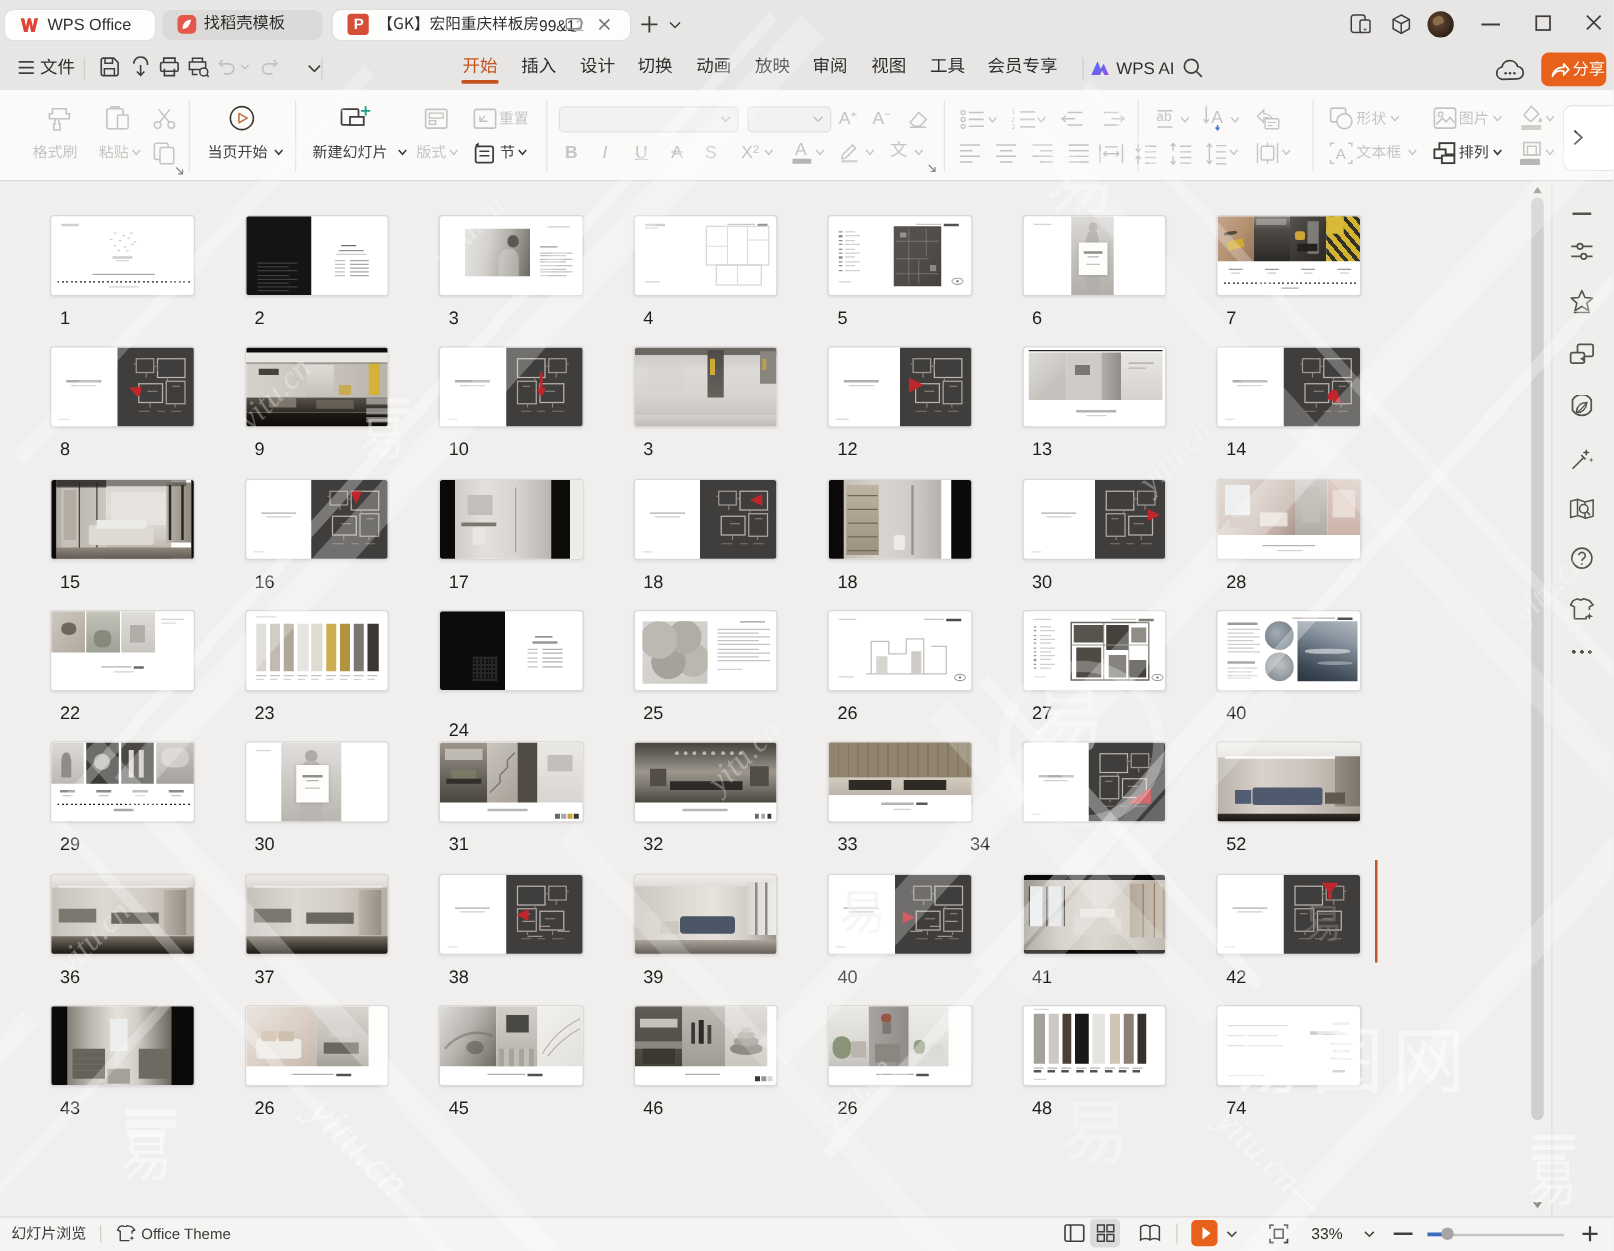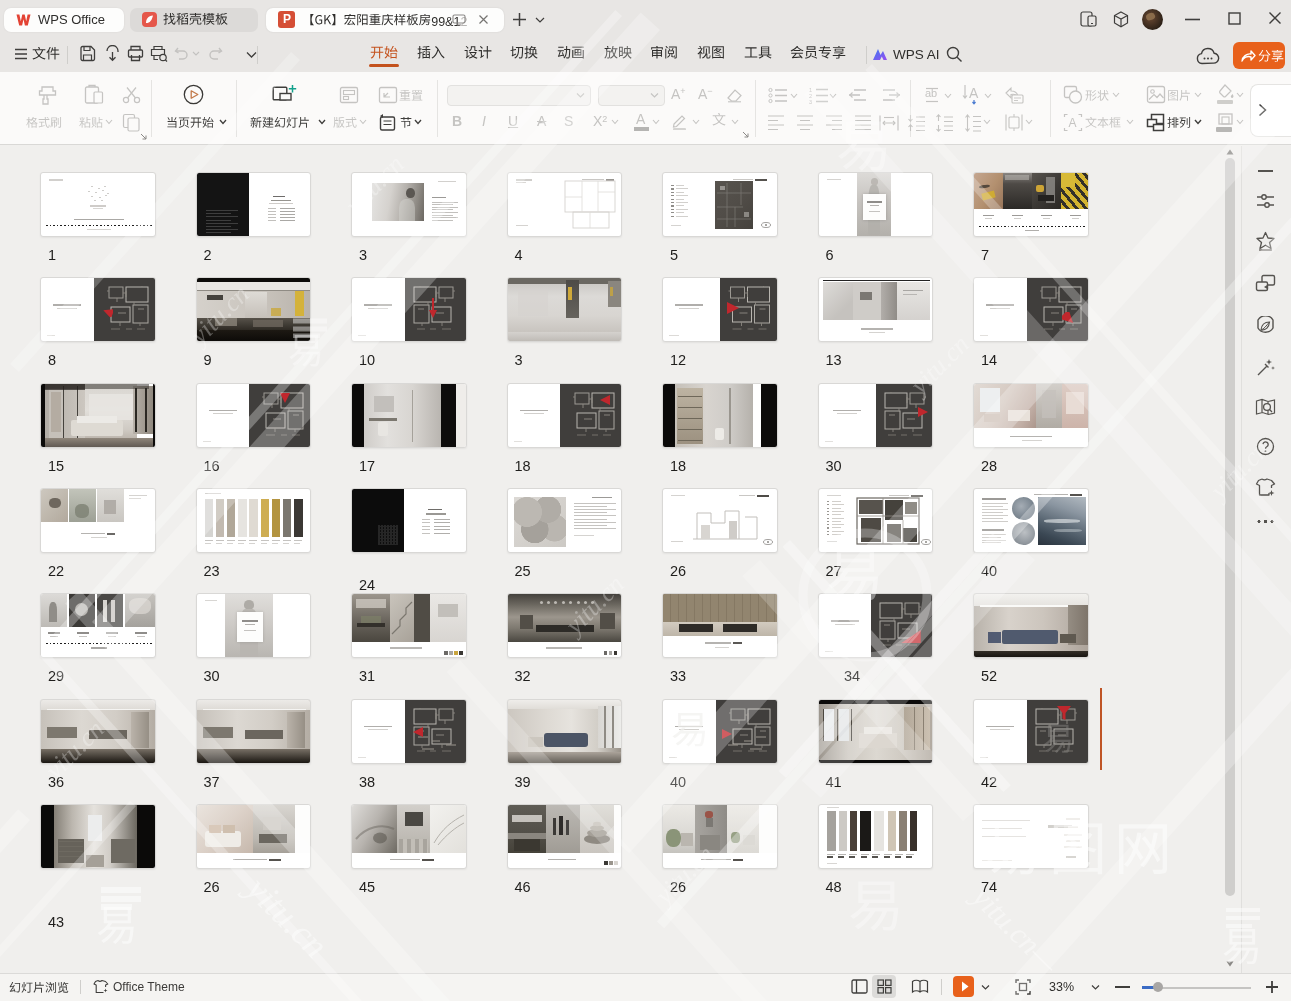--- a/index.html
+++ b/index.html
@@ -1136,21 +1136,21 @@
 <rect x="20" y="22" width="19" height="15" fill="none" stroke="#b8b5af" stroke-width="1"></rect>
 <path d="M8 2 v-1 M16 17 v3 M27 8 h-3 M41 6 h2 M10 38 v3 M30 37 v4" stroke="#8a867f" stroke-width="0.9"></path>
 <path d="M5 44 h8 M18 44 h6 M30 44 h9" stroke="#7b776f" stroke-width="0.9"></path>
 <path d="M24 6 v6 M33 13 v4 M6 24 h6 M24 28 h8" stroke="#8f8b84" stroke-width="0.9"></path>
 </g>
     </svg>
     <svg class="ge" style="left:82px;top:36px" width="20" height="13" viewBox="0 0 24 16">
       <path d="M0 16 L24 16 L24 0 Z" fill="#c0272d"></path>
     </svg>
   </div>
-<div class="num" style="left:844px;top:668.3px">34</div>
+<div class="num" style="left:776px;top:668.3px">34</div>
 <div class="card" style="left:973px;top:593.3px;background:#fff">
     <div class="ge" style="left:0px;top:0px;width:115.5px;height:65px;background:;background:linear-gradient(90deg,#b8b2aa 0%,#d8d2cb 30%,#ccc5bd 60%,#aba299 100%)"></div>
     <div class="ge" style="left:0px;top:0px;width:115.5px;height:12px;background:;background:linear-gradient(180deg,#f2f1ee,#e5e3df)"></div>
     <div class="ge" style="left:6px;top:11px;width:103px;height:1.4px;background:#fafaf8;"></div>
     <div class="ge" style="left:94px;top:11px;width:21.5px;height:40px;background:;background:linear-gradient(90deg,#958d83,#7b7268)"></div>
     <div class="ge" style="left:28px;top:36px;width:56px;height:14px;background:#505a6e;border-radius:2px"></div>
     <div class="ge" style="left:14px;top:38px;width:13px;height:11px;background:#45506a;opacity:.9"></div>
     <div class="ge" style="left:86px;top:40px;width:16px;height:9px;background:#5f5950;"></div>
     <div class="ge" style="left:0px;top:57px;width:115.5px;height:8px;background:;background:linear-gradient(180deg,#332e27,#100d0a)"></div>
   </div>
@@ -1279,21 +1279,21 @@
     <div class="ge" style="left:17px;top:34px;width:26px;height:24px;background:#66625a;"></div>
     <div class="ge" style="left:70px;top:34px;width:24px;height:24px;background:#6e6a62;"></div>
     <div class="ge" style="left:45px;top:50px;width:18px;height:12px;background:#a5a098;"></div>
     <div class="ge" style="left:18px;top:36px;width:24px;height:1px;background:#6e6a61;"></div>
     <div class="ge" style="left:18px;top:41px;width:24px;height:1px;background:#6e6a61;"></div>
     <div class="ge" style="left:18px;top:46px;width:24px;height:1px;background:#6e6a61;"></div>
     <div class="ge" style="left:18px;top:51px;width:24px;height:1px;background:#6e6a61;"></div>
     <div class="ge" style="left:0px;top:0px;width:13px;height:65px;background:#0a0a09;"></div>
     <div class="ge" style="left:96px;top:0px;width:19.5px;height:65px;background:#0b0a09;"></div>
   </div>
-<div class="num" style="left:48px;top:914px">43</div>
+<div class="num" style="left:48px;top:879px">43</div>
 <div class="card" style="left:195.5px;top:804px;background:#fff">
     <div class="ge" style="left:0px;top:0px;width:56px;height:48px;background:;background:linear-gradient(135deg,#eae4de 0%,#dcd1c8 50%,#c6b8ac 100%)"></div>
     <div class="ge" style="left:8px;top:26px;width:36px;height:16px;background:#efece7;border-radius:3px"></div>
     <div class="ge" style="left:12px;top:20px;width:12px;height:8px;background:#d9c9ba;"></div>
     <div class="ge" style="left:26px;top:20px;width:12px;height:8px;background:#cfbfae;"></div>
     <div class="ge" style="left:56px;top:0px;width:42px;height:48px;background:;background:linear-gradient(180deg,#d8d5d0 0%,#bcb8b1 70%,#a5a098 100%)"></div>
     <div class="ge" style="left:62px;top:29px;width:28px;height:9px;background:#6b675f;"></div>
     <div class="ge" style="left:66px;top:12px;width:18px;height:13px;background:#ccc8c2;"></div>
     <div class="ge" style="left:98px;top:0px;width:17.5px;height:48px;background:#fdfdfc;"></div>
     <div class="ge" style="left:36px;top:54px;width:34px;height:1.4px;background:#b2b0ad;"></div>

